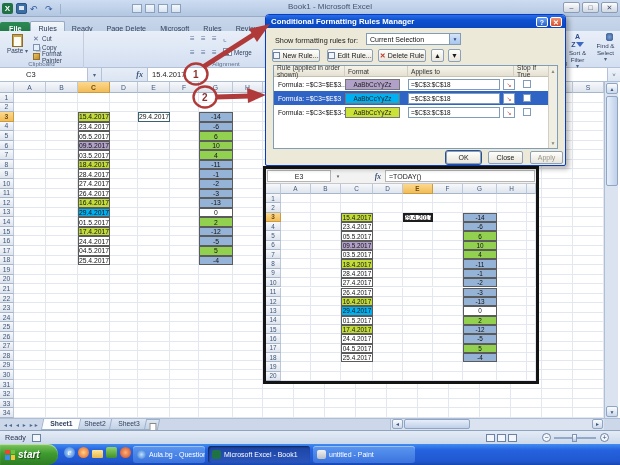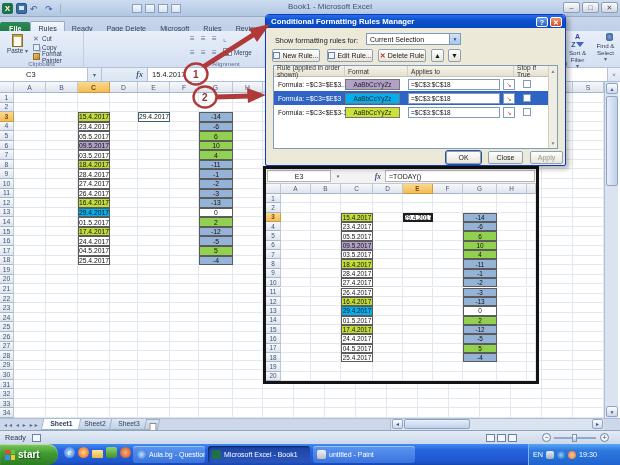--- a/index.html
+++ b/index.html
@@ -111,21 +111,21 @@
 #inset-fbar{position:absolute;left:0;top:0;width:270px;height:15px;background:#f2f2f2;border-bottom:1px solid #c8c8c8;display:flex;align-items:stretch}
 .inb{width:64px;background:#fff;border:1px solid #b5b5b5;margin:1px;font-size:7px;display:flex;align-items:center;justify-content:center;color:#222}
 .infx{width:40px;display:flex;align-items:center;justify-content:flex-end;padding-right:3px;font-family:"Liberation Serif",serif;font-style:italic;font-weight:bold;font-size:7.5px;color:#3c5378}
 .inval{flex:1;background:#fff;border:1px solid #b5b5b5;margin:1px;font-size:7px;display:flex;align-items:center;padding-left:3px;color:#222}
 #inset-grid{position:absolute;left:0;top:15px;width:270px;height:197px;background:#fff;overflow:hidden}
 
 #annot{position:absolute;left:0;top:0;width:620px;height:465px;z-index:60;pointer-events:none}
 
 #taskbar{position:absolute;left:0;top:444px;width:620px;height:21px;background:linear-gradient(#418cf0,#2663e0 28%,#1f56cd 85%,#1747ad);z-index:40}
 #startbtn{position:absolute;left:0;top:0;width:58px;height:21px;border-radius:0 10px 10px 0;background:linear-gradient(#7ec65e,#3f9c30 45%,#2e7d23);display:flex;align-items:center;gap:3px;padding-left:5px;box-shadow:inset 0 1px 1px rgba(255,255,255,.5)}
-#startbtn span{color:#fff;font-weight:bold;font-size:10px;text-shadow:1px 1px 1px rgba(0,0,0,.5)}
+#startbtn span{color:#fff;font-weight:bold;font-style:italic;font-size:10px;text-shadow:1px 1px 1px rgba(0,0,0,.5)}
 .flag{width:10px;height:10px;display:grid;grid-template-columns:1fr 1fr;gap:1px}
 .flag i{display:block}
 .ql{position:absolute;left:64px;top:3px;display:flex;gap:3px;align-items:center}
 .qlico{width:11px;height:11px;border-radius:2px}
 .task{position:absolute;top:2px;height:17px;border-radius:3px;background:linear-gradient(#5c97f0,#3a73de);box-shadow:inset 0 1px 0 rgba(255,255,255,.4);color:#fff;font-size:7px;display:flex;align-items:center;gap:3px;padding:0 4px;overflow:hidden;white-space:nowrap}
 .task.pressed{background:linear-gradient(#1c44a4,#2a55bc);box-shadow:inset 1px 1px 2px rgba(0,0,0,.5)}
 .ticon{flex:0 0 auto;width:9px;height:9px;border-radius:2px}
 #tray{position:absolute;right:0;top:0;width:92px;height:21px;background:linear-gradient(#58a7f4,#2e7ae0 30%,#1f63cf);border-left:1px solid #7db4f4;display:flex;align-items:center;gap:3px;padding-left:4px;color:#fff;font-size:7.2px}
 .trico{width:8px;height:8px;border-radius:2px}
 </style>
@@ -1295,21 +1295,14 @@
         </div>
         <div class="task pressed" style="left: 208px; width: 102px;">
           <span class="ticon" style="background: rgb(31, 114, 68);"></span>
           <span>Microsoft Excel - Book1</span>
         </div>
         <div class="task" style="left: 313px; width: 102px;">
           <span class="ticon" style="background: linear-gradient(rgb(242, 242, 242), rgb(185, 190, 200));"></span>
           <span>untitled - Paint</span>
         </div>
       </div>
-    <div id="tray">
-      <span>EN</span>
-      <span class="trico" style="background:linear-gradient(#e8eef6,#9fb0c4)"></span>
-      <span class="trico" style="background:radial-gradient(#8fd0ff,#1a5fb8);border-radius:50%"></span>
-      <span class="trico" style="background:radial-gradient(#ffd0a0,#e06a20);border-radius:50%"></span>
-      <span>19:30</span>
-    </div>
   </div>
 </div>
 
 </body></html>

